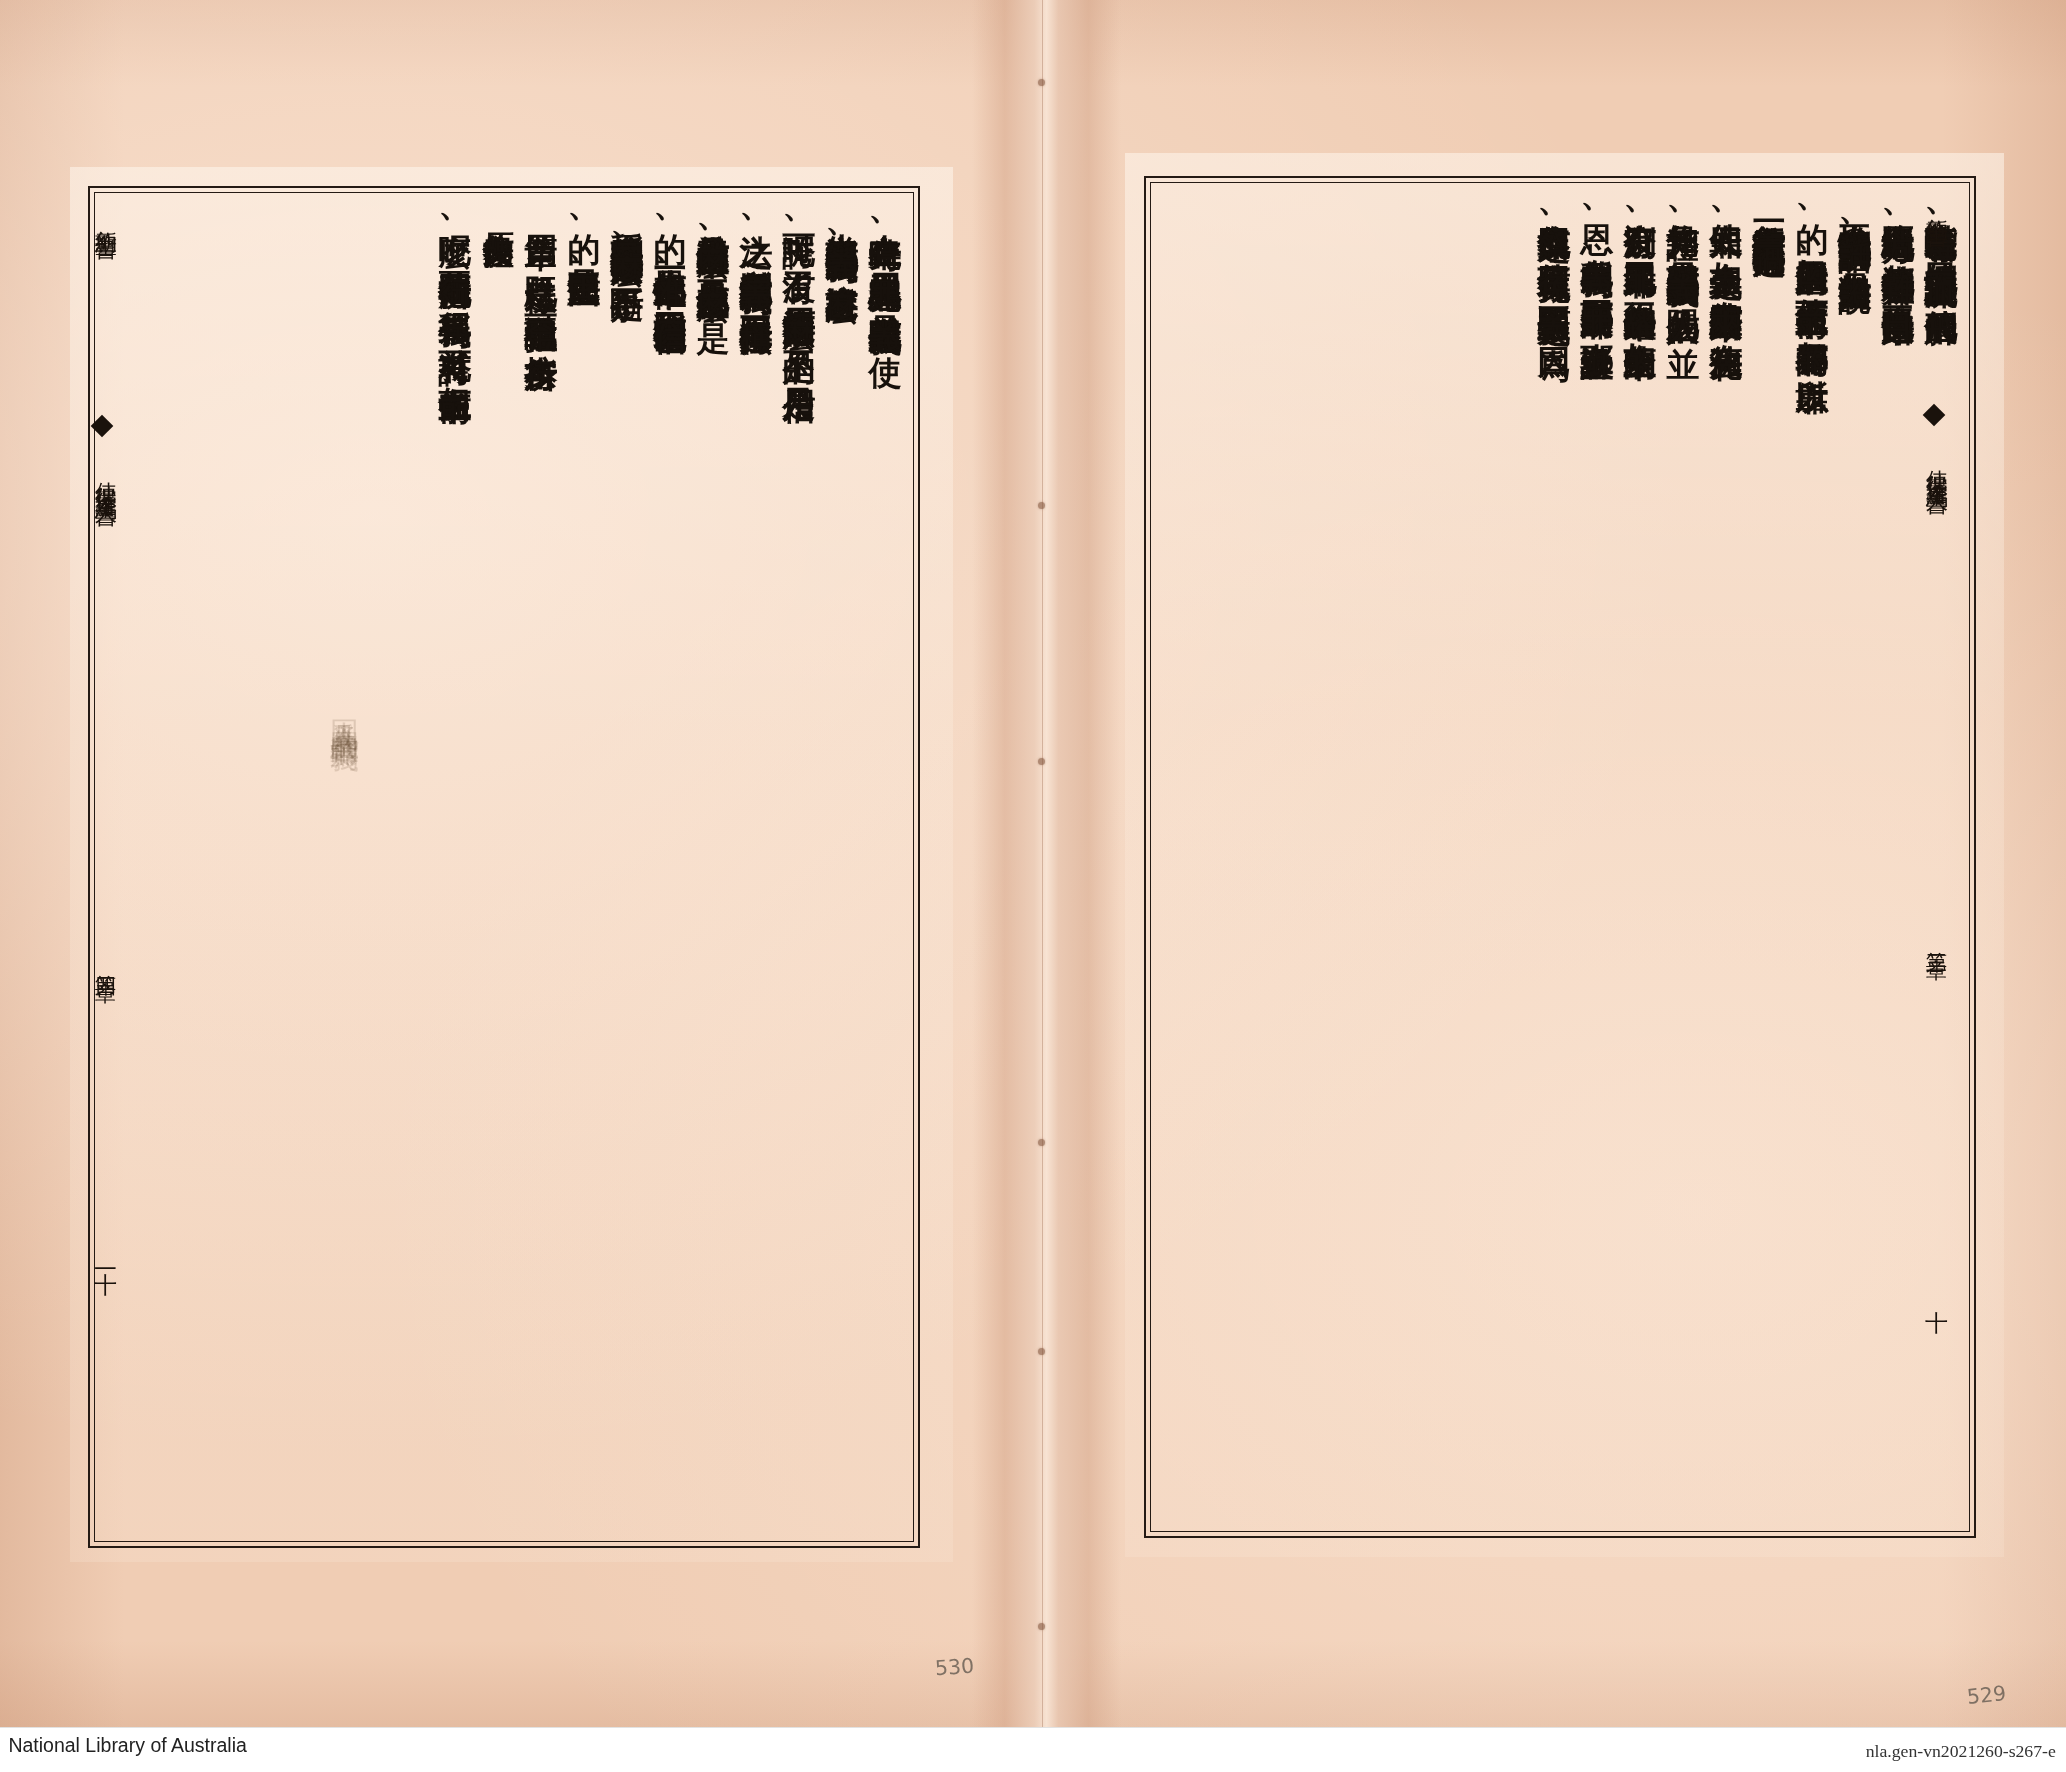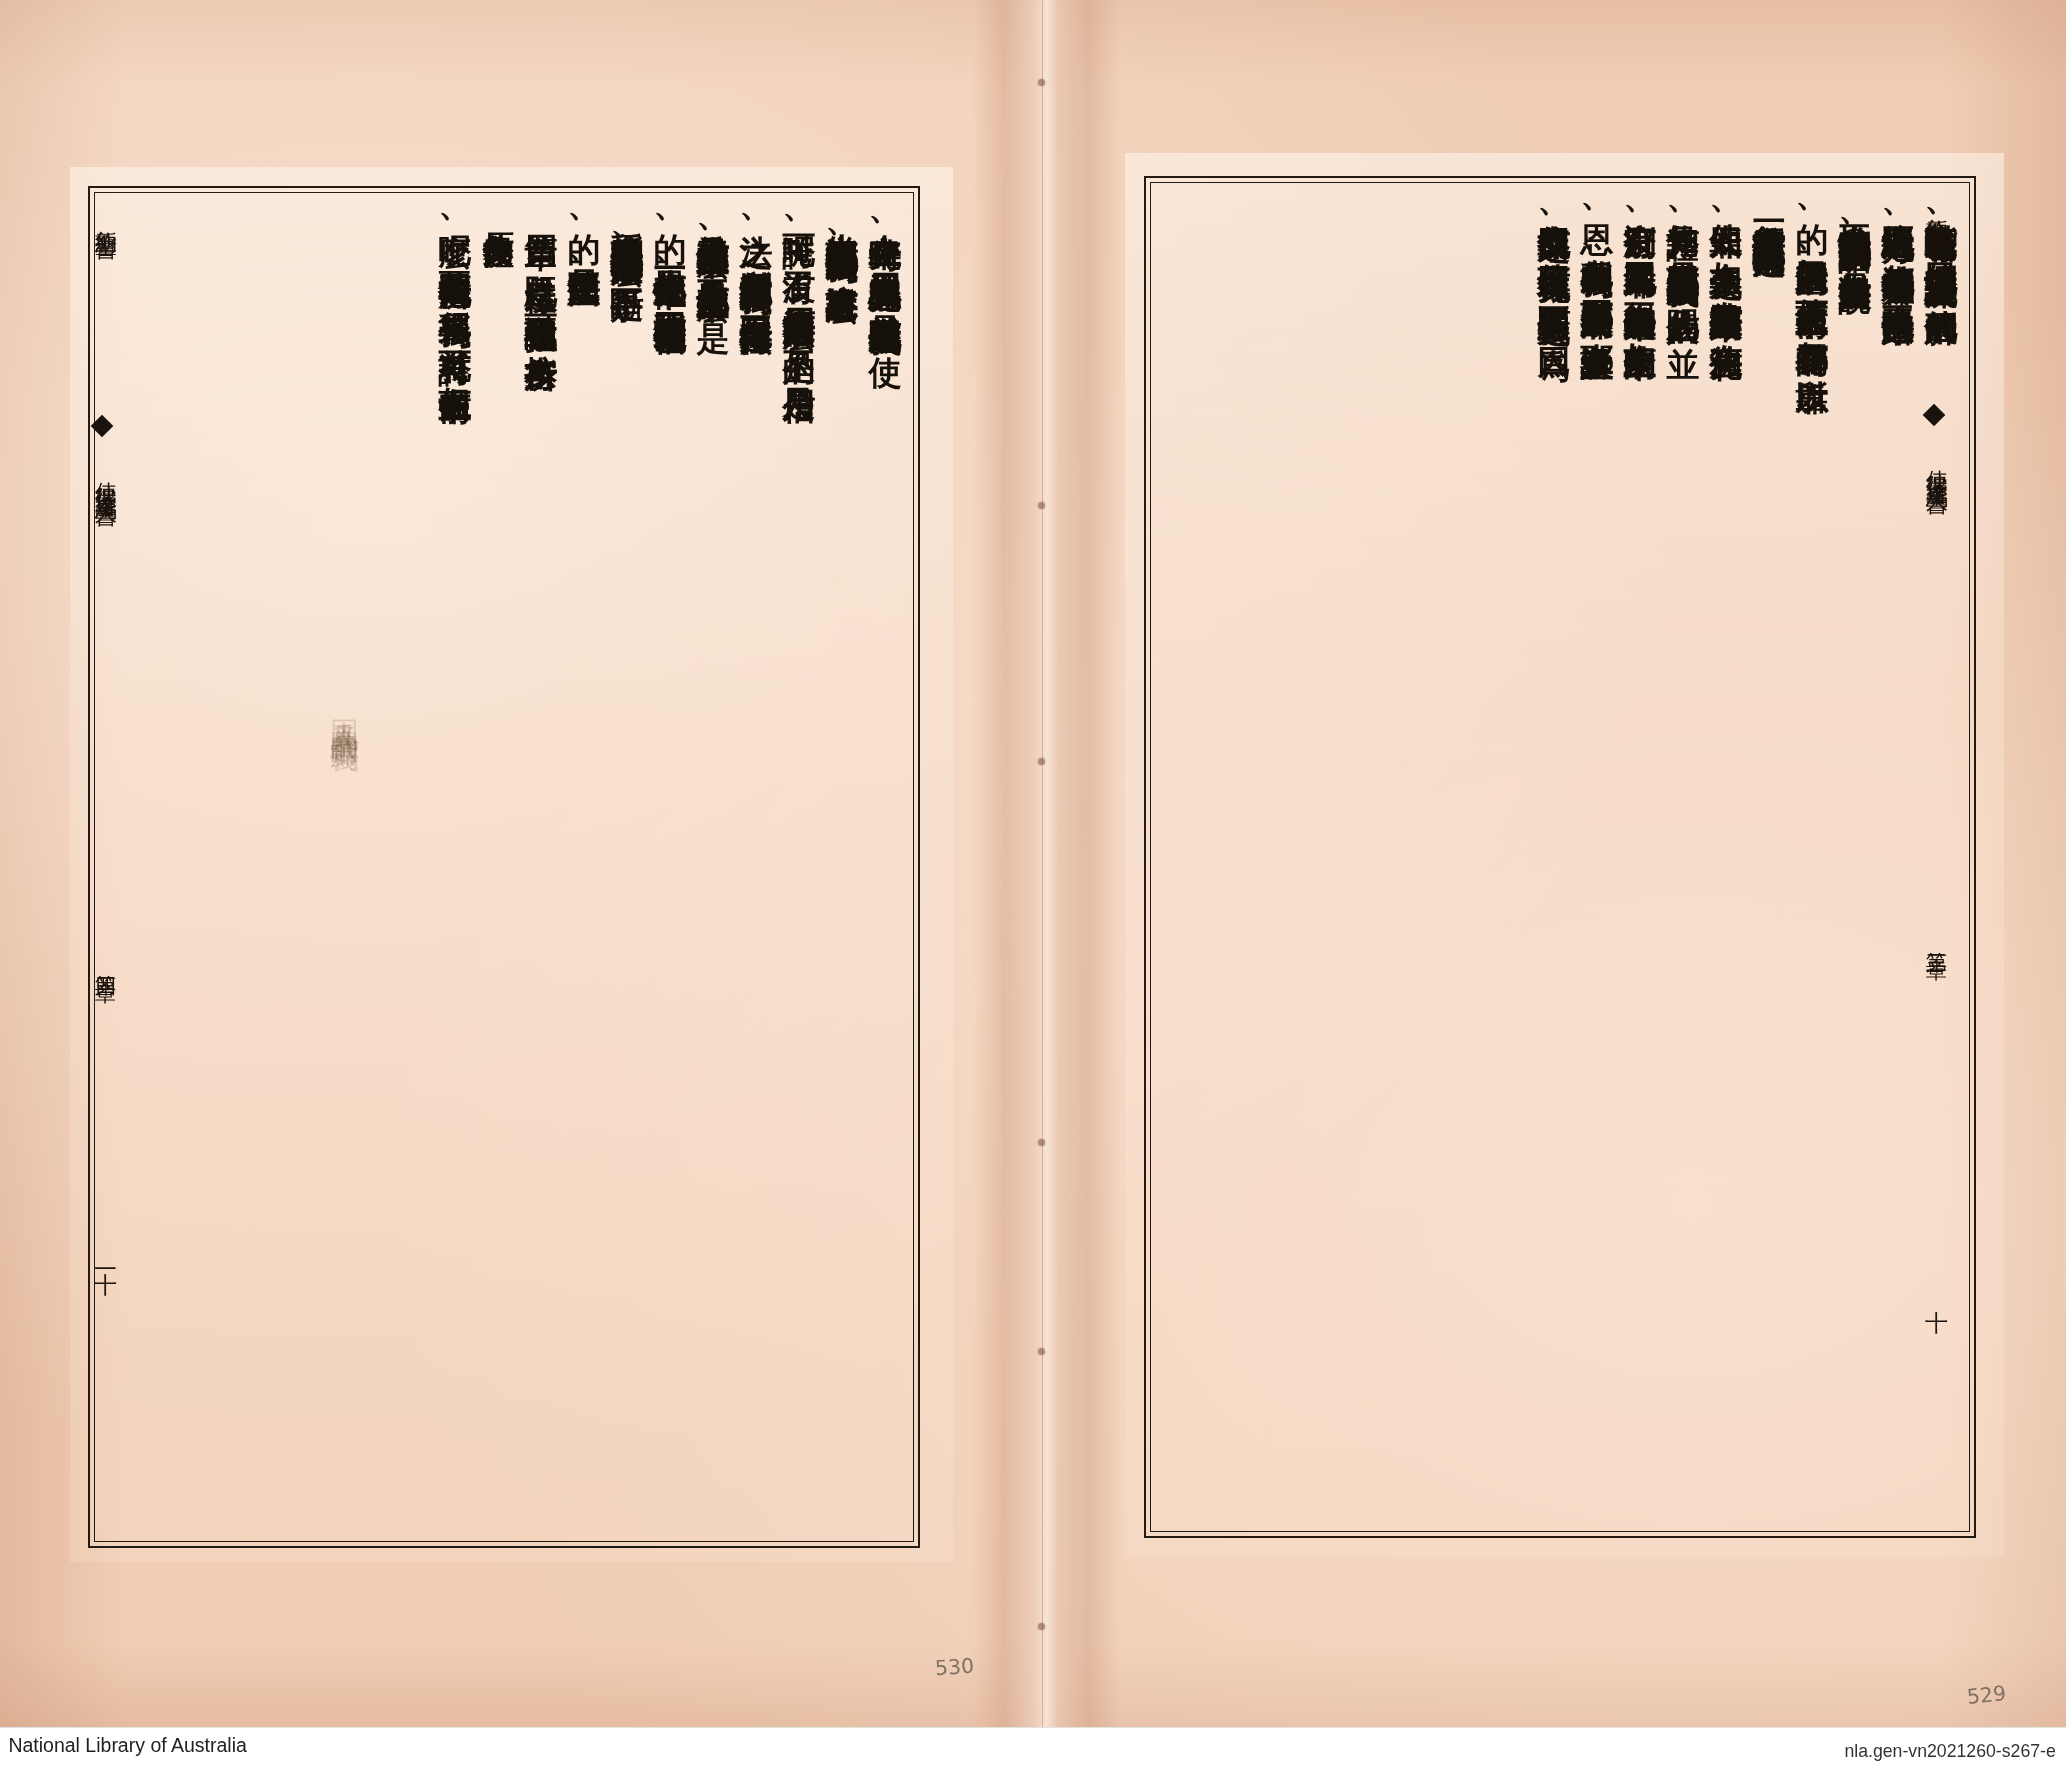--- a/index.html
+++ b/index.html
@@ -179,21 +179,21 @@
     font-size: 19.5px;
     color: #222;
     font-family: "Liberation Sans", sans-serif;
   }
   #footer-right {
     position: absolute;
     right: 10.2px;
     top: 13px;
     font-size: 17.7px;
     color: #333;
-    font-family: Liberation Sans, sans-serif;
+    font-family: Liberation Serif, serif;
   }
   
   .bleed {
     position: absolute;
     writing-mode: vertical-rl;
     text-orientation: upright;
     color: rgba(90,60,40,0.16);
     font-family: "DejaVu Serif", serif;
     font-size: 29px;
     letter-spacing: 1.9px;

